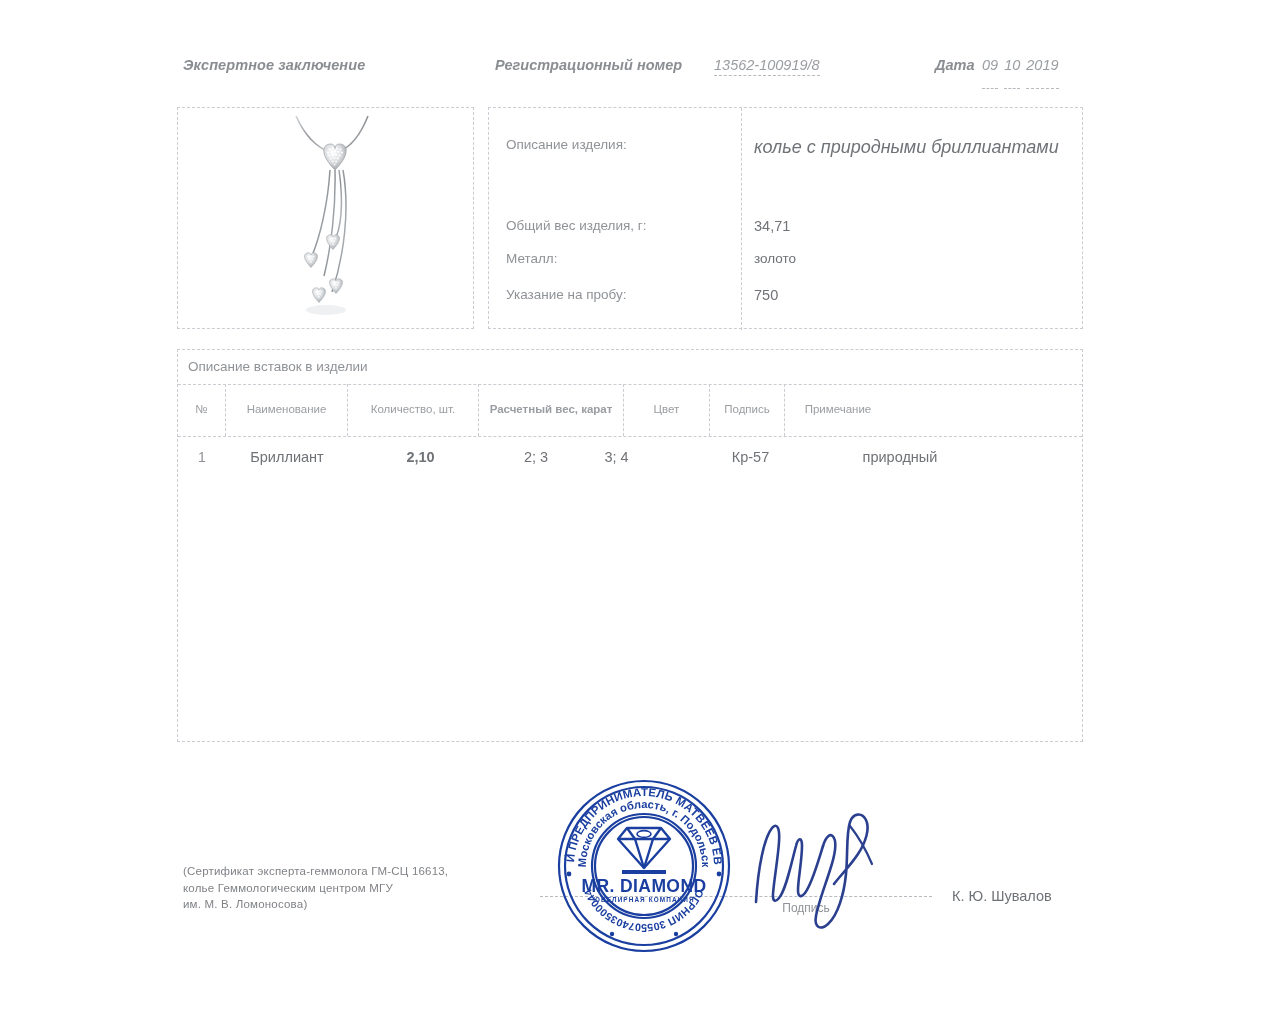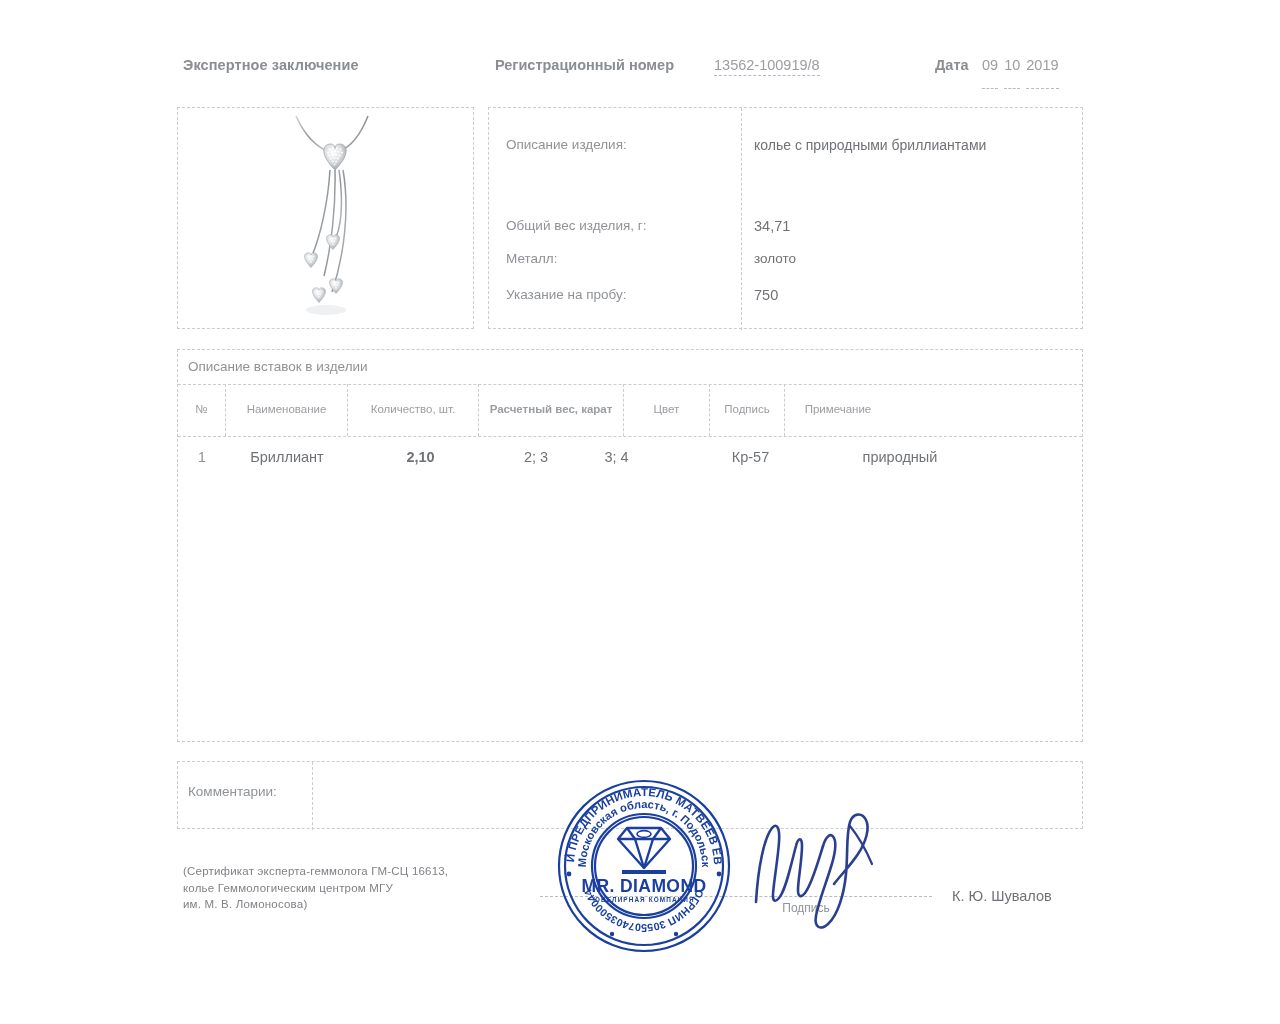--- a/index.html
+++ b/index.html
@@ -7,21 +7,21 @@
     margin: 0; padding: 0;
     width: 1280px; height: 1024px;
     background: #ffffff;
     font-family: "Liberation Sans", sans-serif;
     -webkit-font-smoothing: antialiased;
   }
   .page { position: relative; width: 1280px; height: 1024px; background:#fff; }
 
   
   .header {
-    position: absolute; left: 177px; top: 55px; width: 906px; height: 28px;
+    position: absolute; left: 177px; top: 55px; width: 906px; height: 28px; font-style: italic;
   }
   .hdr-title {
     position:absolute; left:6px; top:2px;
     font-size: 14.5px; font-weight: bold; color:#8a8d91; letter-spacing:.1px;
   }
   .hdr-reg-label {
     position:absolute; left:318px; top:2px;
     font-size: 14.5px; font-weight: bold; color:#8a8d91;
   }
   .hdr-reg-value {
@@ -50,21 +50,21 @@
     position:absolute; left:252px; top:0; width:0; height:222px;
     border-left:1px dashed #c9ccd0;
   }
   .desc-label {
     position:absolute; font-size:13.5px; color:#8f9296; left:17px; white-space:nowrap;
   }
   .desc-value {
     position:absolute; font-size:13.5px; color:#6f7276; left:265px; white-space:nowrap;
   }
   .r1 { top:29px; } .r2 { top:110px; } .r3 { top:143px; } .r4 { top:179px; }
-  .desc-value.r1 { font-size:14px; }
+  .desc-value.r1 { font-size:18px;font-style:italic; }
   .desc-value.r2 { font-size:14.5px; }
   .desc-value.r4 { font-size:14.5px; }
 
   
   .ins-box { left:177px; top:349px; width:906px; height:393px; }
   .ins-caption {
     position:absolute; left:10px; top:9px;
     font-size:13.5px; color:#8f9296;
   }
   .ins-caption-rule {
@@ -309,25 +309,20 @@
       <div class="cell c-num">1</div>
       <div class="cell c-name">Бриллиант</div>
       <div class="cell c-wt">2,10</div>
       <div class="cell c-col">2; 3</div>
       <div class="cell c-clar">3; 4</div>
       <div class="cell c-cut">Кр-57</div>
       <div class="cell c-note">природный</div>
     </div>
   </div>
 
-  <div class="dbox com-box">
-    <div class="com-divider"></div>
-    <div class="com-label">Комментарии:</div>
-    <div style="position:absolute;left:145px;top:22px;font-size:13.5px;color:#6f7276;"></div>
-  </div>
 
   <div class="expert-block">
     <div class="expert-sub">
       <div>(Сертификат эксперта-геммолога ГМ-СЦ 16613,</div>
       <div>колье Геммологическим  центром МГУ</div>
       <div>им. М. В. Ломоносова)</div>
     </div>
   </div>
 
   <div class="sig-line"></div>

